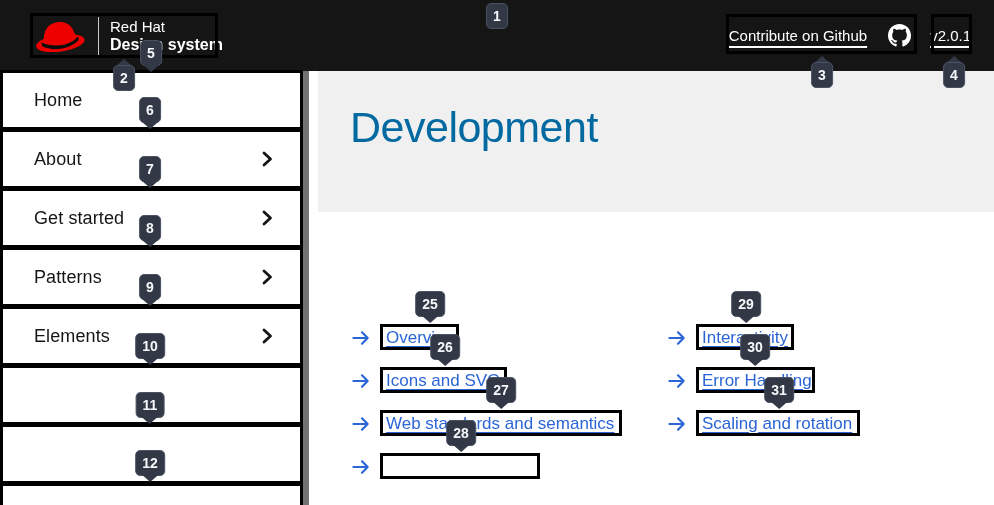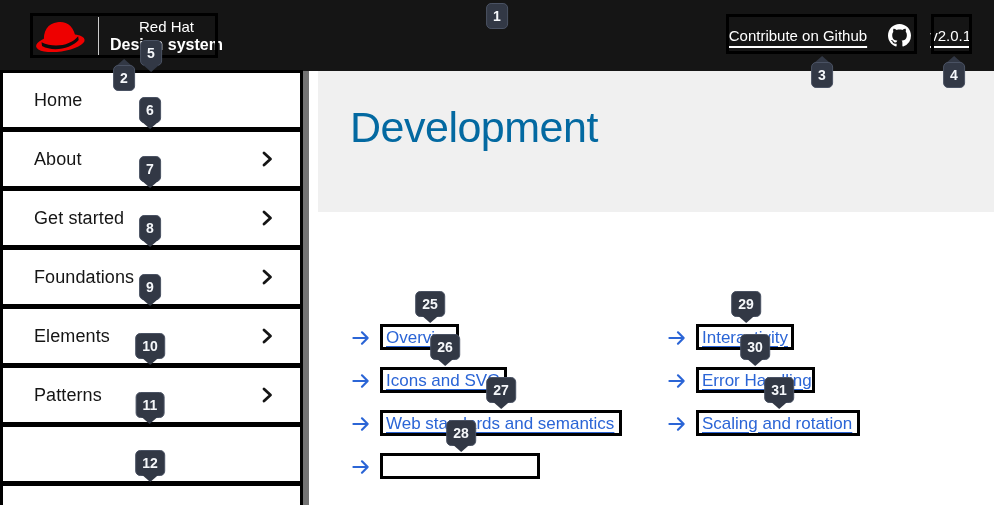--- a/index.html
+++ b/index.html
@@ -5,21 +5,21 @@
   html,body{margin:0;padding:0;background:#fff;}
   .screen{position:relative;width:994px;height:505px;overflow:hidden;background:#fff;
           font-family:"Liberation Sans",sans-serif;-webkit-font-smoothing:antialiased;}
 
   
   .topbar{position:absolute;top:0;left:0;width:994px;height:71px;background:var(--header-bg,#151515);
           display:flex;align-items:center;}
   .brand{display:flex;align-items:center;margin-left:33px;gap:11px;text-decoration:none;cursor:pointer;}
   .hat svg{display:block;}
   .brand-div{width:1px;height:38px;background:#cccccc;}
-  .brand-text{display:flex;flex-direction:column;color:#fff;line-height:18px;align-items:center;}
+  .brand-text{display:flex;flex-direction:column;color:#fff;line-height:18px;}
   .brand-l1{font-size:15px;font-weight:400;}
   .brand-l2{font-size:16px;font-weight:700;}
   .top-right{margin-left:auto;display:flex;align-items:center;gap:19px;margin-right:23px;}
   .contrib{display:flex;align-items:center;gap:21px;color:#fff;text-decoration:none;cursor:pointer;}
   .contrib-label{font-size:15px;text-decoration:underline;text-underline-offset:5px;text-decoration-thickness:1.5px;}
   .gh svg{display:block;}
   .version{color:#fff;font-size:15px;text-decoration:underline;text-underline-offset:5px;
            text-decoration-thickness:1.5px;cursor:pointer;}
 
   
@@ -104,37 +104,29 @@
       </div>
       <div class="side-item">
         <span class="side-label">Get started</span>
         <span class="chev">
           <svg width="11" height="16" viewBox="0 0 10 16">
             <path d="M1.5 2 L8 8 L1.5 14" stroke="#151515" stroke-width="2.8" fill="none" stroke-linecap="round" stroke-linejoin="round"></path>
           </svg>
         </span>
       </div>
       <div class="side-item">
-        <span class="side-label">Foundations</span>
+        <span class="side-label">Patterns</span>
         <span class="chev">
           <svg width="11" height="16" viewBox="0 0 10 16">
             <path d="M1.5 2 L8 8 L1.5 14" stroke="#151515" stroke-width="2.8" fill="none" stroke-linecap="round" stroke-linejoin="round"></path>
           </svg>
         </span>
       </div>
       <div class="side-item">
         <span class="side-label">Elements</span>
-        <span class="chev">
-          <svg width="11" height="16" viewBox="0 0 10 16">
-            <path d="M1.5 2 L8 8 L1.5 14" stroke="#151515" stroke-width="2.8" fill="none" stroke-linecap="round" stroke-linejoin="round"></path>
-          </svg>
-        </span>
-      </div>
-      <div class="side-item">
-        <span class="side-label">Patterns</span>
         <span class="chev">
           <svg width="11" height="16" viewBox="0 0 10 16">
             <path d="M1.5 2 L8 8 L1.5 14" stroke="#151515" stroke-width="2.8" fill="none" stroke-linecap="round" stroke-linejoin="round"></path>
           </svg>
         </span>
       </div>
       <div class="side-item">
         <span class="side-label"></span>
       </div>
     </nav>

